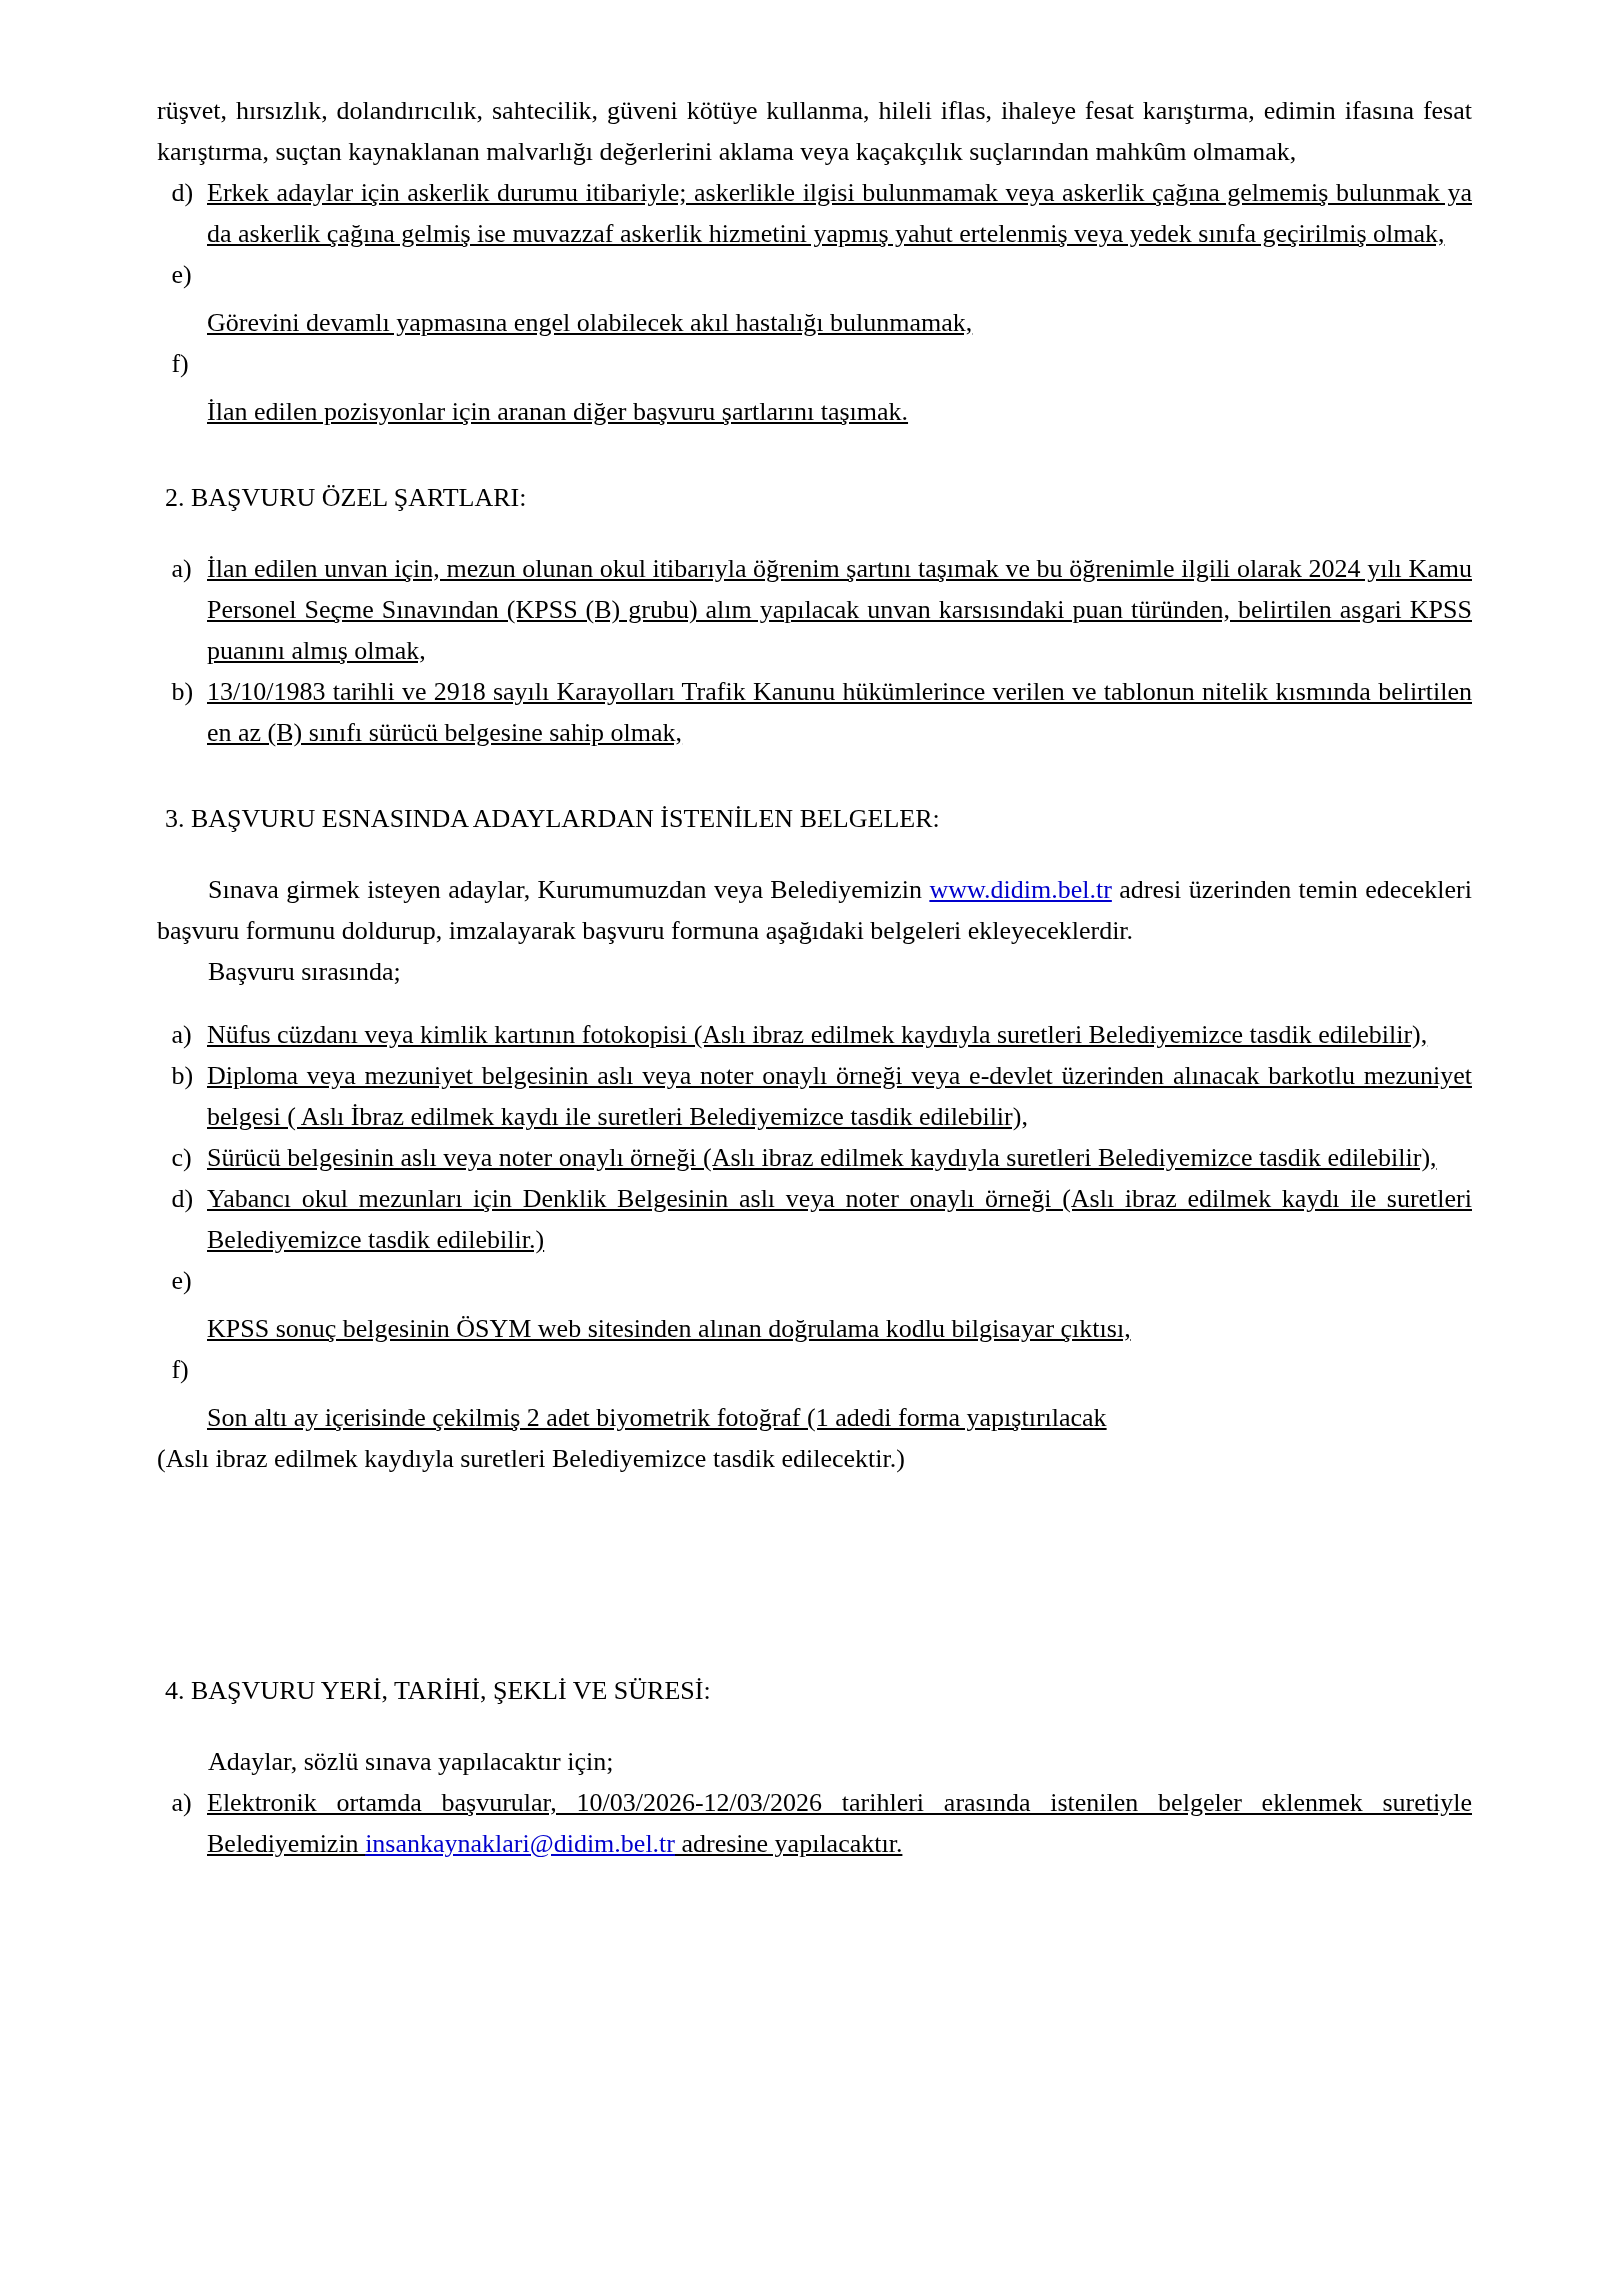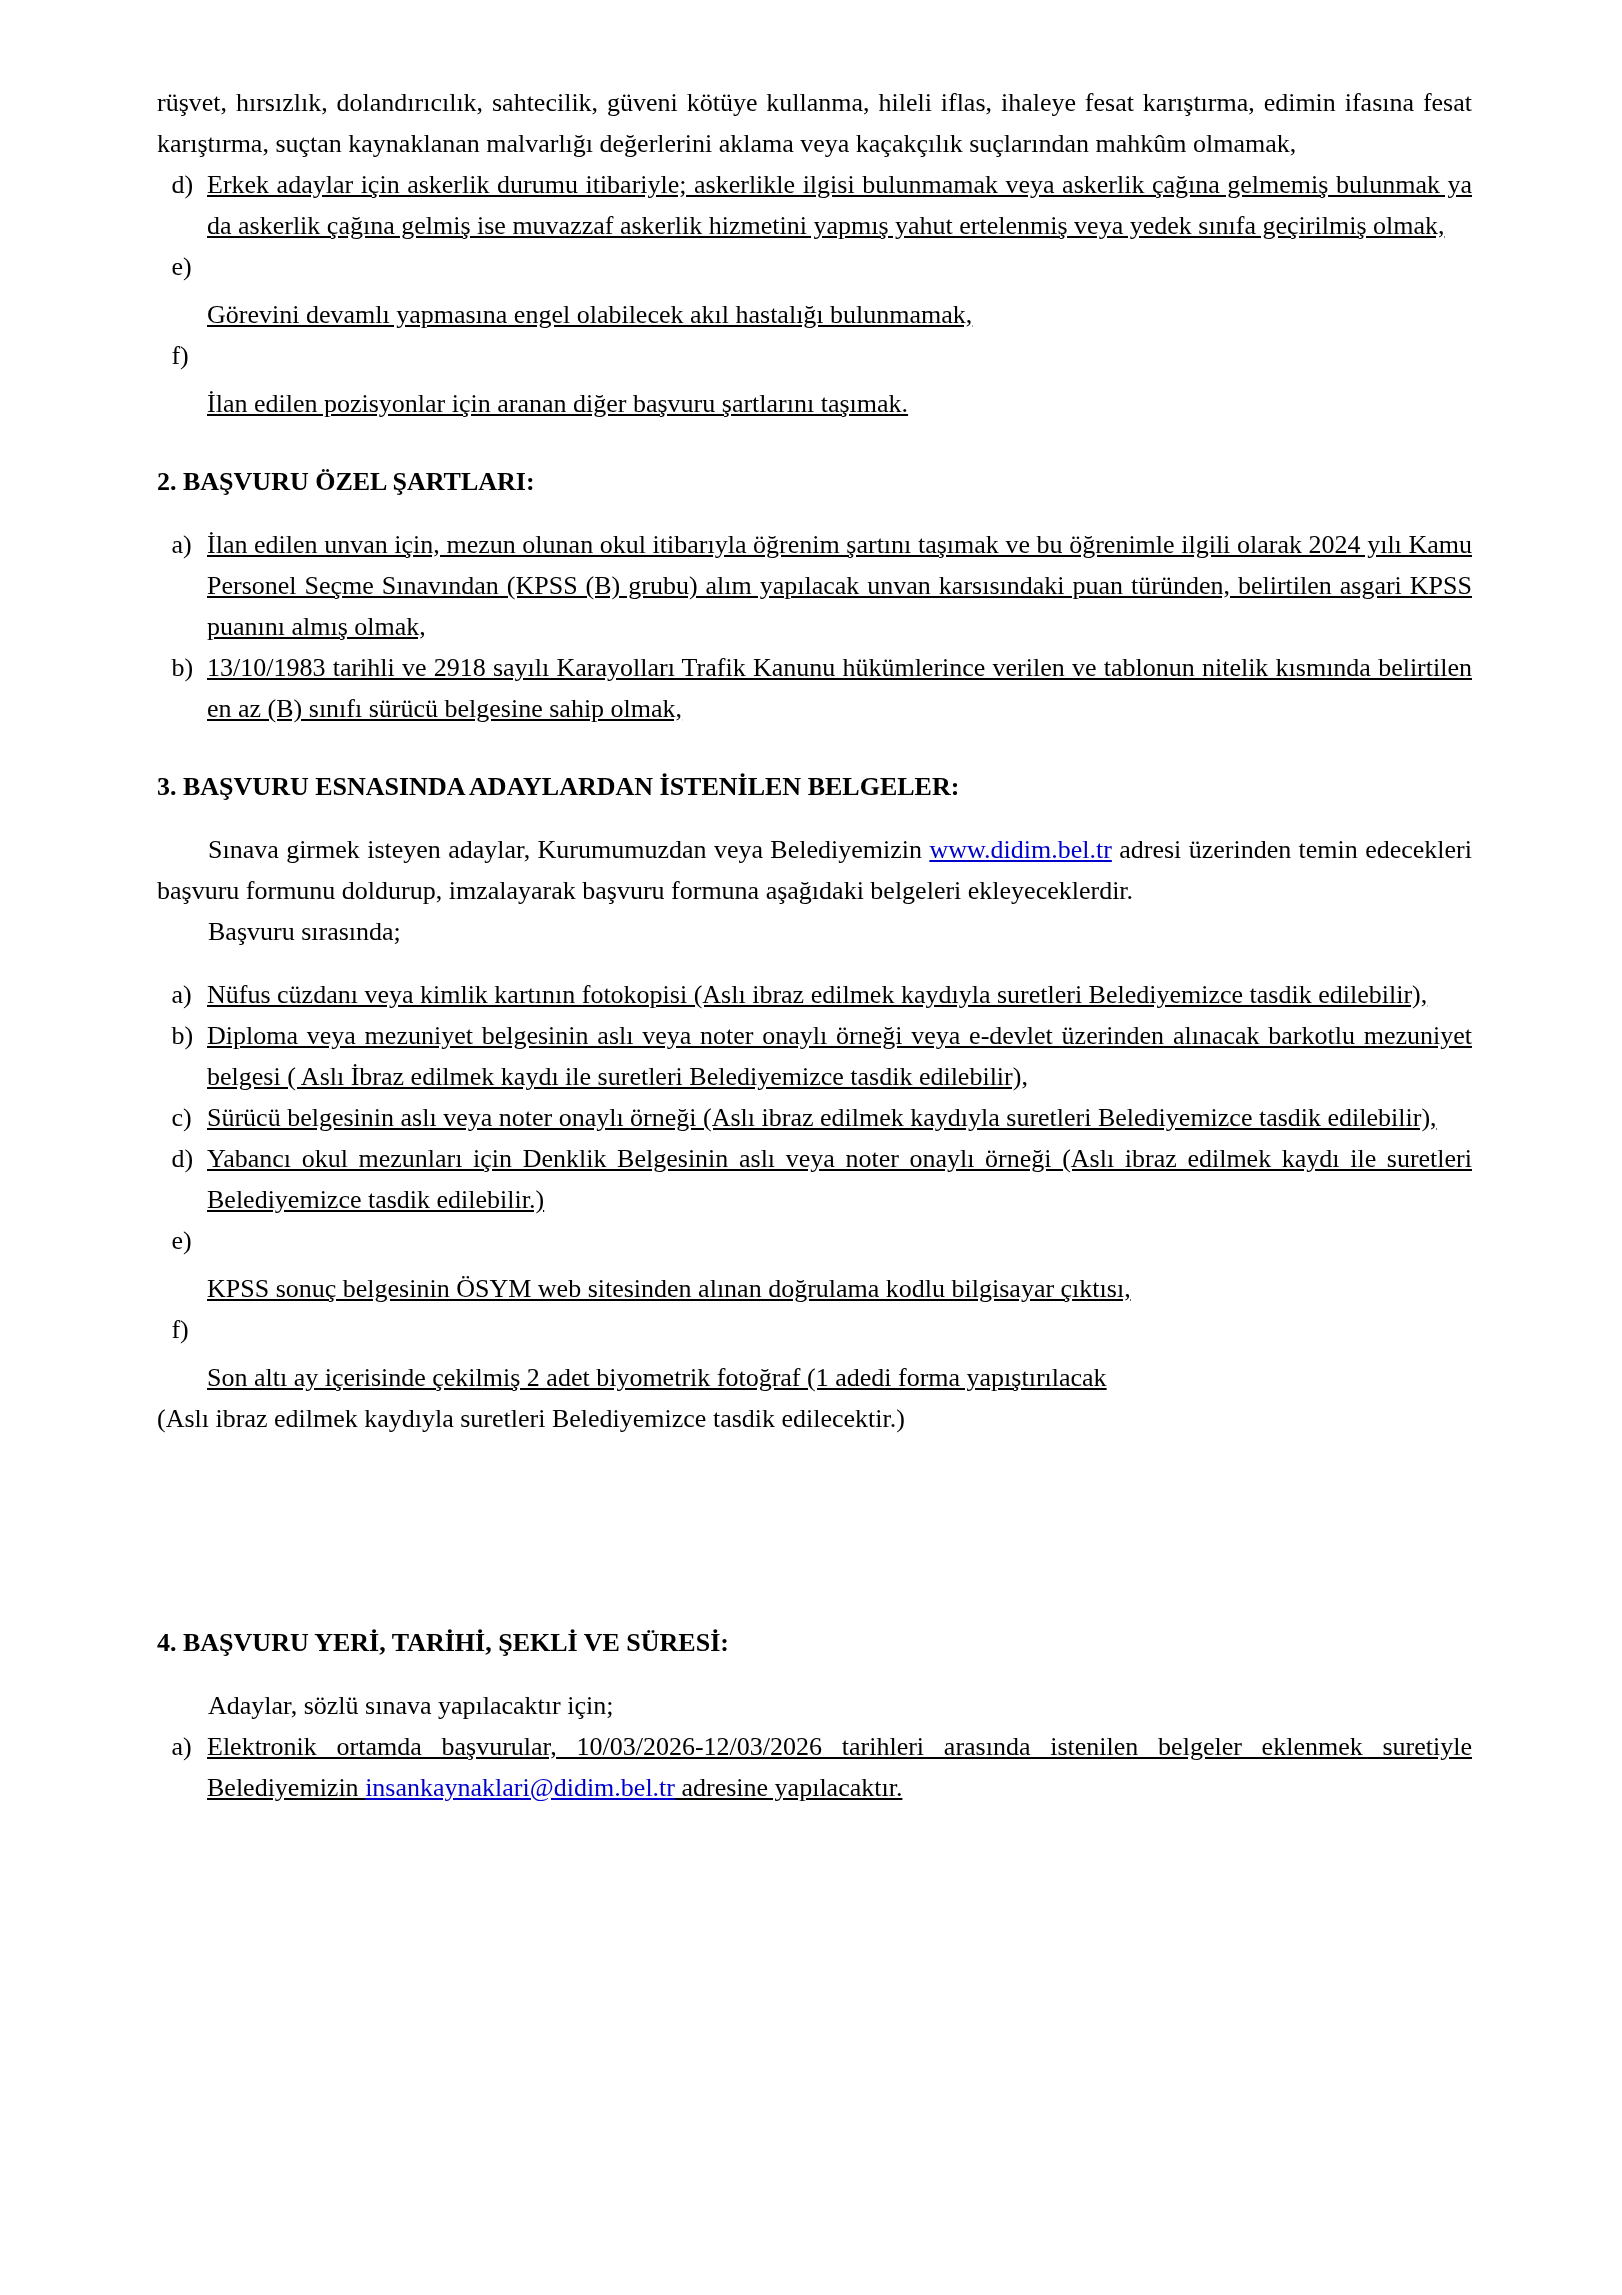--- a/index.html
+++ b/index.html
@@ -13,21 +13,21 @@
     position: relative;
     background: #ffffff;
     font-family: "Liberation Serif", "DejaVu Serif", serif;
     color: #000000;
     box-sizing: border-box;
     overflow: hidden;
   }
   .content {
     position: absolute;
     left: 157px;
-    top: 0px;
+    top: 8px;
     width: 1315px;
   }
 
   
   .para {
     font-size: 26px;
     line-height: 41px;
     text-align: justify;
     text-justify: inter-word;
     margin: 0;
@@ -57,22 +57,22 @@
     flex: 1 1 auto;
     text-align: justify;
     text-justify: inter-word;
     text-decoration: underline;
   }
   .li .body.left { text-align: left; margin-top: 48px; }
 
   h2.heading {
     font-size: 26px;
     line-height: 41px;
-    font-weight: bold;
-    margin: 0;
+    font-weight: normal;
+    margin: 8px;
     text-align: left;
   }
 
   .indent-first {
     text-indent: 51px;
   }
 
   a.link {
     color: #0000cd;
     text-decoration: underline;

